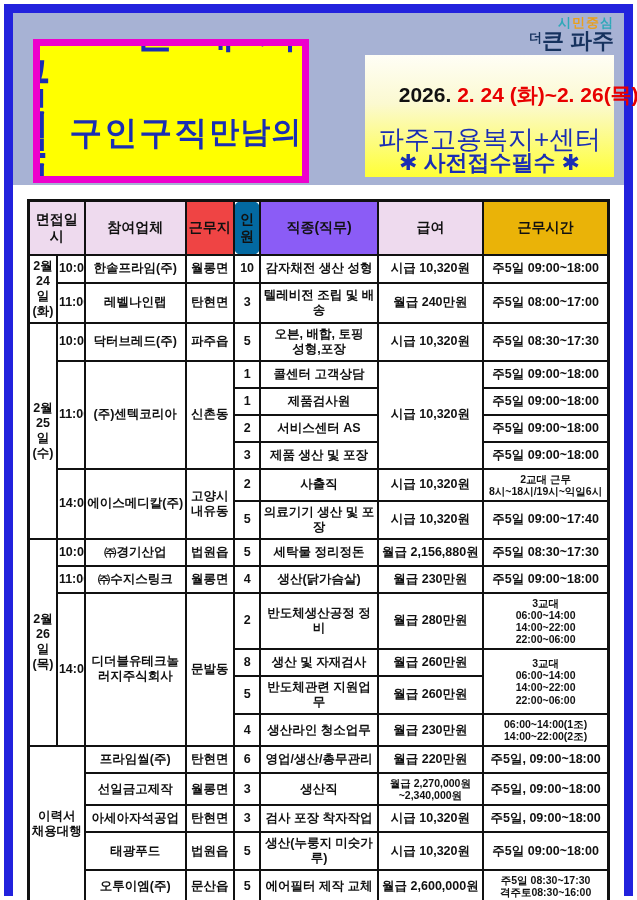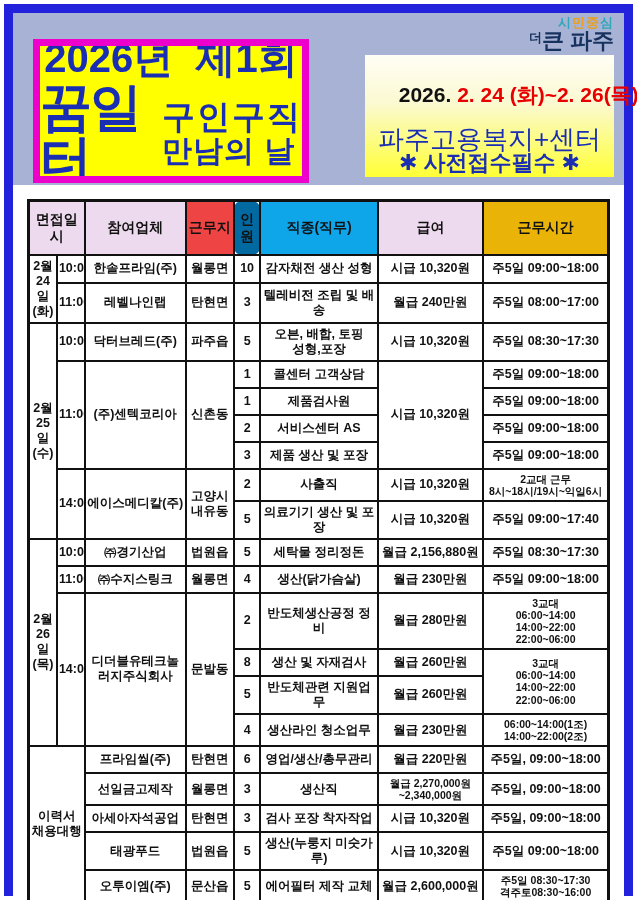--- a/index.html
+++ b/index.html
@@ -49,21 +49,21 @@
     letter-spacing: 0px;
   }
   .title-line2 { display: flex; align-items: center; margin-top: 2px; }
   .brand {
     color: #1a2eb4;
     font-weight: bold;
     font-size: 52px;
     letter-spacing: -2px;
     line-height: 1;
   }
-  .subs { display: flex; flex-direction: column; margin-left: 20px; }
+  .subs { display: flex; flex-direction: row; margin-left: 20px; }
   .sub1 {
     color: #1a2eb4; font-weight: bold;
     font-size: 33px; line-height: 1.05; letter-spacing: 2px;
     white-space: pre;
   }
   .sub2 {
     color: #1a2eb4; font-weight: bold;
     font-size: 30px; line-height: 1.05; letter-spacing: 1px;
     white-space: pre;
   }
@@ -179,21 +179,21 @@
             <col class="c-job">
             <col class="c-pay">
             <col class="c-hours">
         </colgroup>
         <thead>
           <tr>
               <th colspan="2" style="background: rgb(238, 218, 238);">면접일시</th>
               <th style="background: rgb(238, 218, 238);">참여업체</th>
               <th style="background: #ef4444;">근무지</th>
               <th style="background: #0369a1; border-radius: 8px;">인원</th>
-              <th style="background: #0ea5e9; margin-left: 15px;">직종(직무)</th>
+              <th style="background: #8b5cf6; margin-left: 15px;">직종(직무)</th>
               <th style="background: rgb(238, 218, 238);">급여</th>
               <th style="background: #eab308;">근무시간</th>
             </tr>
         </thead>
         <tbody>
             <tr>
               <td rowspan="2">2월<br>24일<br>(화)</td>
               <td>10:00</td>
               <td>한솔프라임(주)</td>
               <td>월롱면</td>

